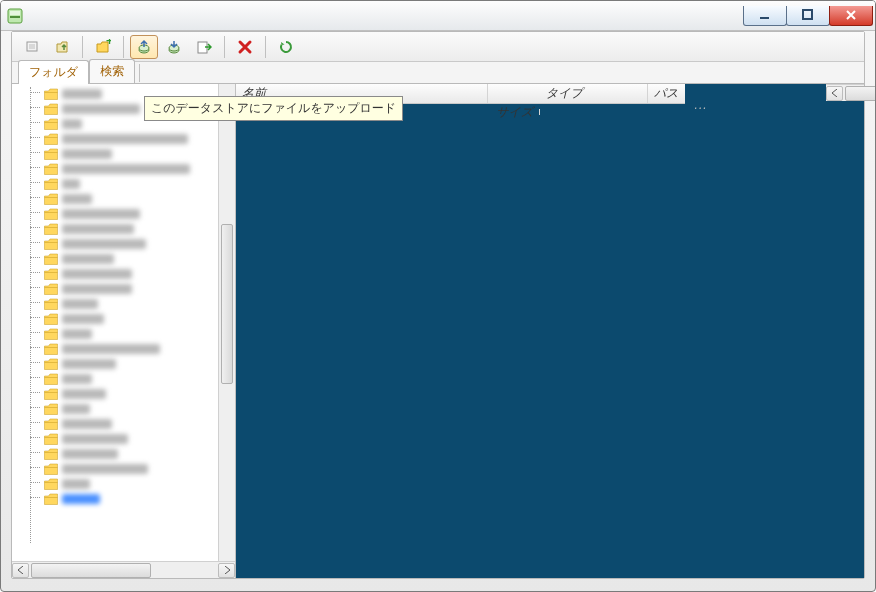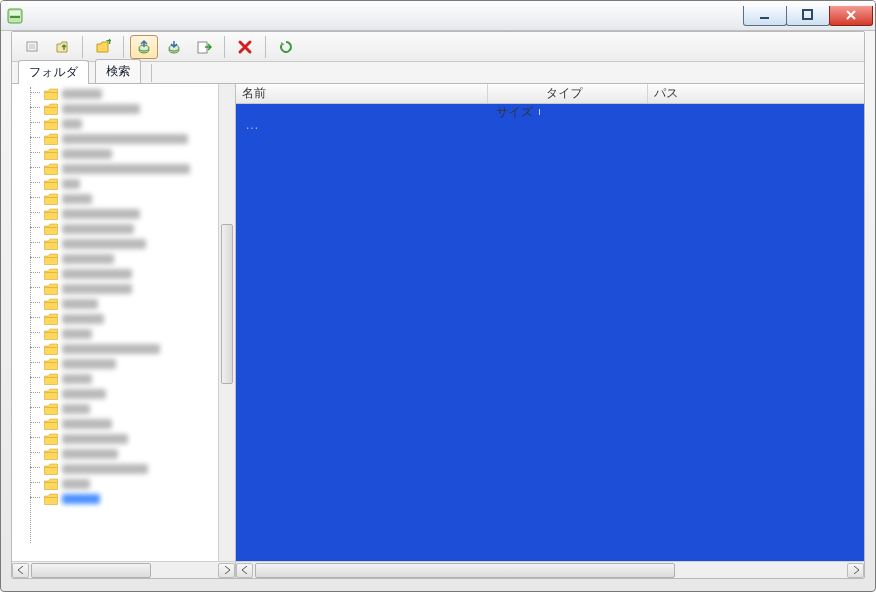--- a/index.html
+++ b/index.html
@@ -51,21 +51,21 @@
   .sep { width:1px; height:22px; background:#c0c0c0; margin:0 4px; }
   .tooltip {
     position:absolute; left:132px; top:64px; white-space:nowrap;
     background:#ffffe1; border:1px solid #8a8a8a; padding:3px 6px; color:#333;
     z-index:20;
   }
   
   .tabstrip { height:22px; display:flex; align-items:flex-end; padding-left:6px; border-bottom:1px solid #b9b9b9; background:#f4f4f4;}
   .tab {
     padding:3px 10px; border:1px solid #b9b9b9; border-bottom:none;
-    background:#f8f8f8; margin-right:6px; border-radius:3px 3px 0 0; color:#0f172a;
+    background:#f8f8f8; margin-right:0; border-radius:3px 3px 0 0; color:#a16207;
   }
   .tab.active { background:#fff; position:relative; top:1px; }
   .tabstrip .divider { width:1px; height:18px; background:#c0c0c0; margin:0 4px 1px 4px;}
   
   .body { position:absolute; left:0; right:0; top:52px; bottom:0; display:flex; }
   .left-pane {
     width:224px; border-right:1px solid #c0c0c0; display:flex; flex-direction:column;
     background:#fff; position:relative;
   }
   .tree {
@@ -98,21 +98,21 @@
   }
   .h-scroll .btn {
     width:17px; height:15px; display:flex; align-items:center; justify-content:center;
     background:linear-gradient(#f7f7f7,#e2e2e2); border:1px solid #bcbcbc; border-radius:2px;
   }
   .h-scroll .track { flex:1; height:15px; position:relative; margin:0 2px;}
   .h-scroll .thumb {
     position:absolute; top:0; bottom:0; left:0; width:120px;
     background:linear-gradient(#f3f3f3,#dcdcdc); border:1px solid #b0b0b0; border-radius:2px;
   }
-  .right-pane { flex:1; display:flex; flex-direction:column; background:#1d4ed8; position:relative;}
+  .right-pane { flex:1; display:flex; flex-direction:row; background:#0c4a6e; position:relative;font-style:italic;}
   .column-header {
     height:20px; display:flex; background:linear-gradient(#fdfdfd,#e9e9e9);
     border-bottom:1px solid #c8c8c8;
   }
   .col {
     border-right:1px solid #d4d4d4; padding:3px 6px; color:#333; display:flex; align-items:center;
   }
   .col.right { justify-content:flex-end;margin-top:25px; }
   .col:last-child { border-right:none; }
   .file-area { flex:1; position:relative; }
@@ -212,20 +212,21 @@
           </svg>
       </div>
     </div>
 
     <div class="tabstrip">
       <div class="tab active">フォルダ</div>
       <div class="tab">検索</div>
       <div class="divider"></div>
     </div>
 
+    <div class="tooltip">このデータストアにファイルをアップロード</div>
 
     <div class="body">
 
       <div class="left-pane">
         <div class="tree" id="tree">
           <div class="guide"></div>
 
         <div class="tree-row">
               <svg class="folder-icon folder-svg" width="14" height="12" viewBox="0 0 14 12">
                 <path class="body" d="M0.5 3 h4 l1.5 -2 h7.5 v10.5 h-13 z"></path>

